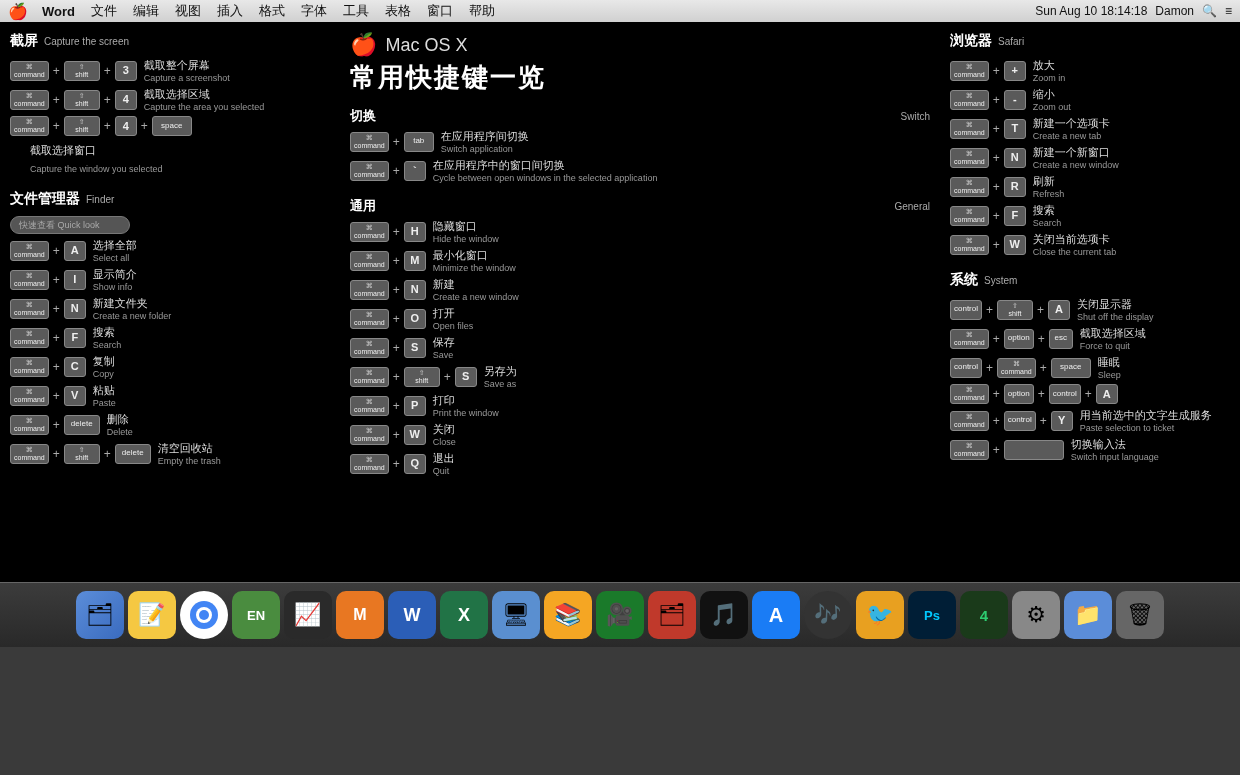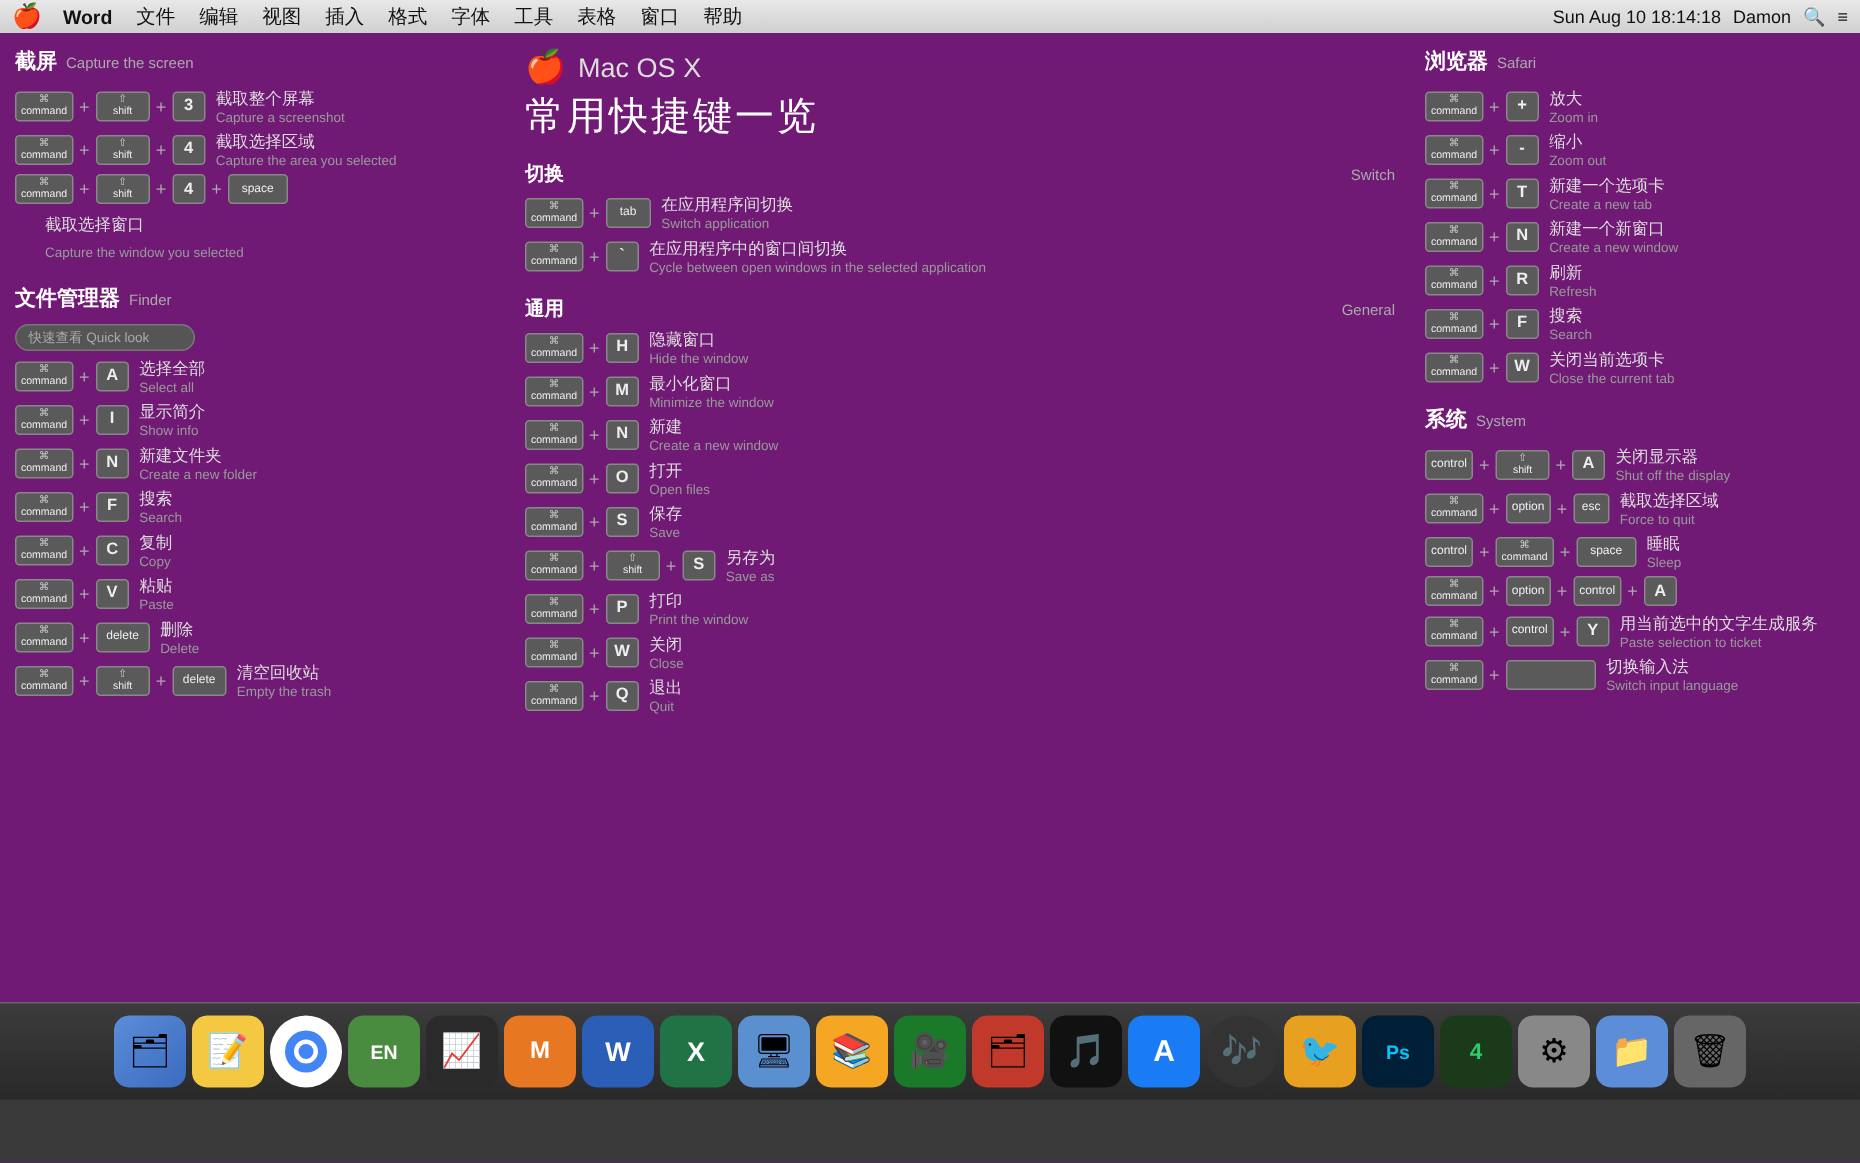--- a/index.html
+++ b/index.html
@@ -32,22 +32,22 @@
       margin-left: auto;
       display: flex;
       align-items: center;
       gap: 8px;
       font-size: 12px;
     }
 
     
     #content {
       width: 100%;
-      height: 646px;
-      background: #701a75;
+      height: 560px;
+      background: #000000;
       position: relative;
       overflow: hidden;
     }
 
     
     #cheatsheet {
       position: absolute;
       top: 10px;
       left: 10px;
       right: 10px;
@@ -368,21 +368,21 @@
               </div>
           </div>
         </div>
       </div>
 
       <div id="center-main">
         <div style="display:flex;align-items:center;gap:8px;margin-bottom:2px;">
           <span style="font-size:22px;color:#fff;">🍎</span>
           <span style="font-size:18px;color:#ddd;font-weight:300;">Mac OS X</span>
         </div>
-        <div style="font-size:26px;color:#fff;font-weight:400;letter-spacing:2px;margin-bottom:12px;">常用快捷键一览</div>
+        <div style="font-size:26px;color:#fff;font-weight:700;letter-spacing:2px;margin-bottom:12px;">常用快捷键一览</div>
 
         <div class="key-section">
           <div class="subsection-title">
             <span class="zh">切换</span>
             <span class="en">Switch</span>
           </div>
           <div class="key-row">
             <div class="key cmd">
                 <span class="key-top">⌘</span>
                 <span style="font-size:7px">command</span>

